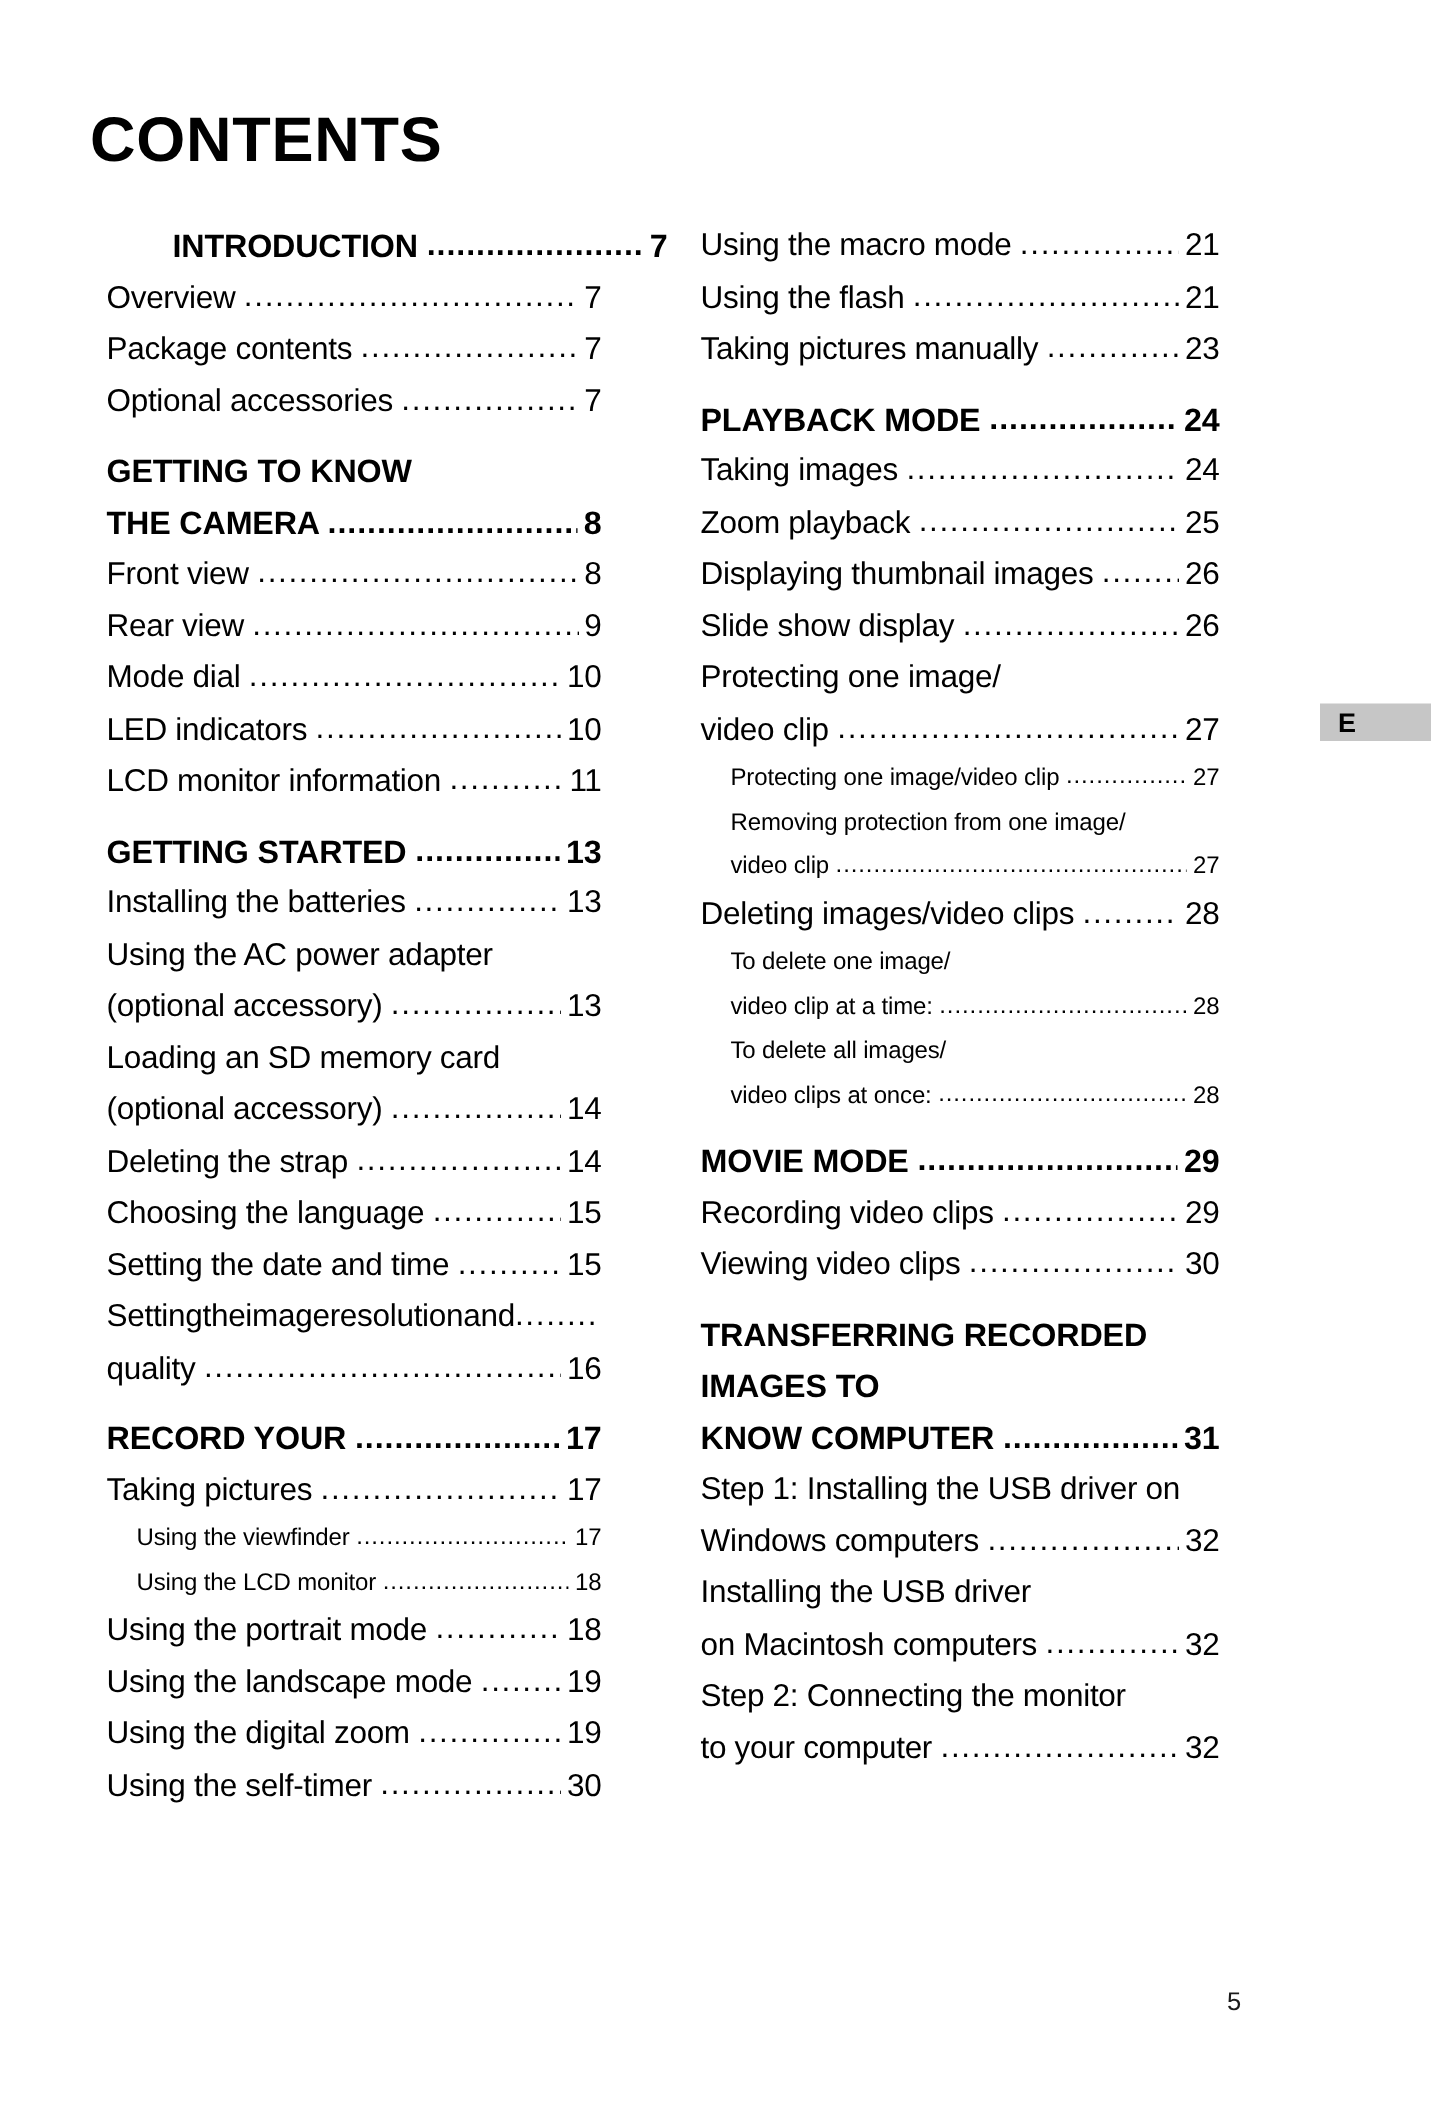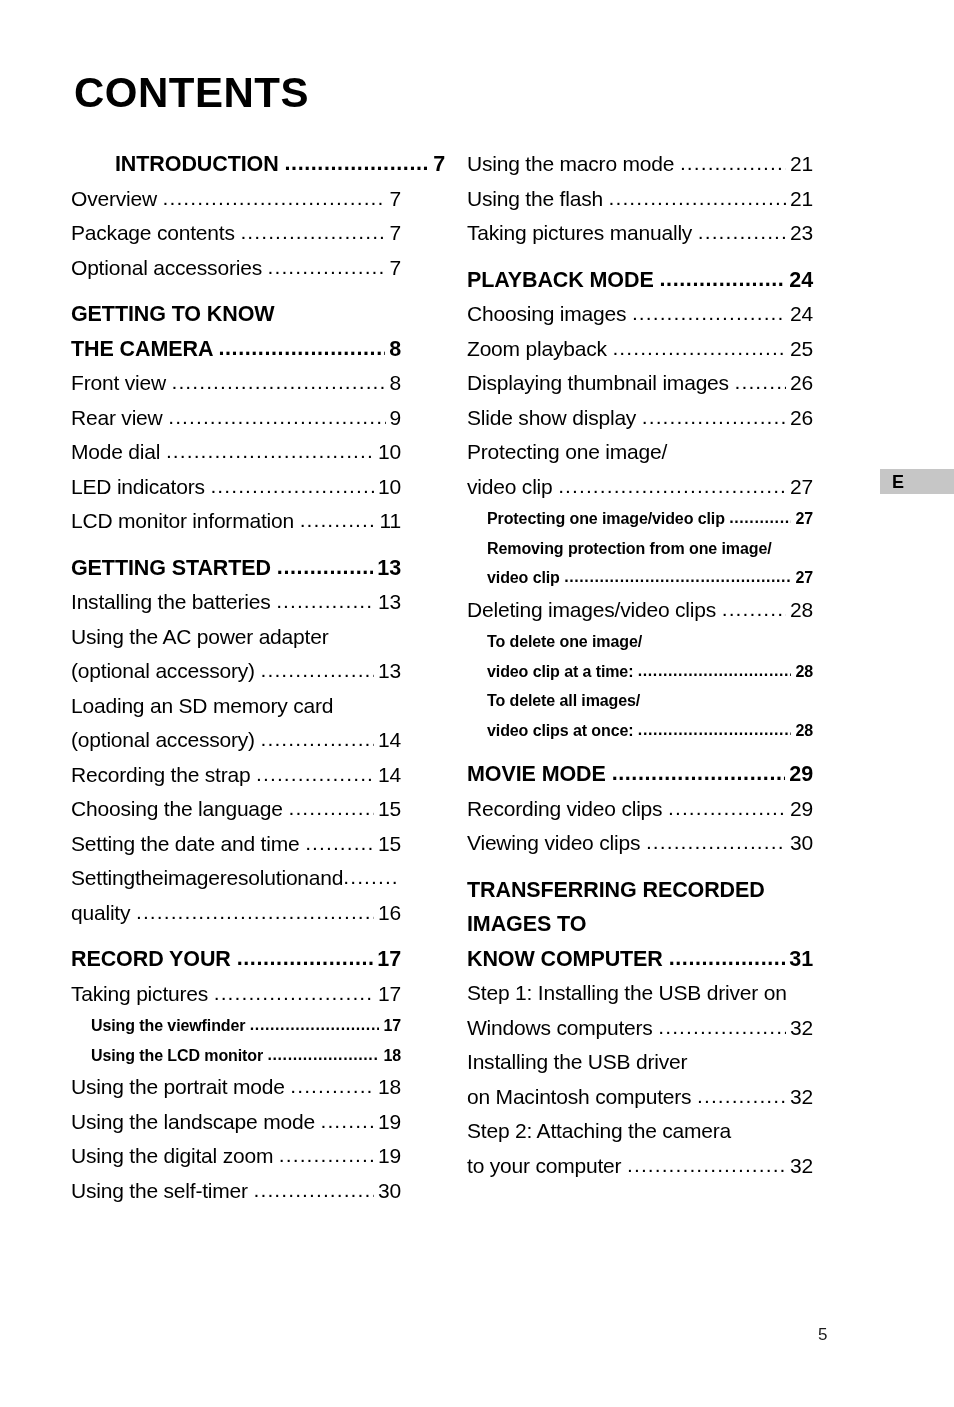--- a/index.html
+++ b/index.html
@@ -17,21 +17,21 @@
   }
 
   .page {
     position: absolute;
     inset: 0;
   }
 
   
   .page-title {
     position: absolute;
-    left: 74px;
+    left: 60px;
     top: 44px;
     font-size: 42px;
     font-weight: bold;
     letter-spacing: 0.5px;
     line-height: 1;
     color: #000;
   }
 
   
   .columns {
@@ -94,21 +94,21 @@
   .lvl2 {
     font-size: 21px;
     font-weight: normal;
     line-height: 34.5px;
     letter-spacing: -0.2px;
   }
 
   
   .lvl3 {
     font-size: 16px;
-    font-weight: bold;
+    font-weight: normal;
     line-height: 29.5px;
     letter-spacing: -0.1px;
     padding-left: 20px;
   }
   .lvl3 .toc-leader::before { letter-spacing: 0.6px; }
 
   
   .justified .toc-label {
     flex: 1 1 auto;
     display: flex;
@@ -229,21 +229,21 @@
         </div>
         <div class="toc-entry lvl2 noleader">
           <span class="toc-label">Loading an SD memory card </span>
         </div>
         <div class="toc-entry lvl2">
           <span class="toc-label">(optional accessory) </span>
           <span class="toc-leader"></span>
           <span class="toc-page">14</span>
         </div>
         <div class="toc-entry lvl2">
-          <span class="toc-label">Recording the strap </span>
+          <span class="toc-label">Deleting the strap </span>
           <span class="toc-leader"></span>
           <span class="toc-page">14</span>
         </div>
         <div class="toc-entry lvl2">
           <span class="toc-label">Choosing the language </span>
           <span class="toc-leader"></span>
           <span class="toc-page">15</span>
         </div>
         <div class="toc-entry lvl2">
           <span class="toc-label">Setting the date and time </span>
@@ -323,21 +323,21 @@
           <span class="toc-label">Taking pictures manually </span>
           <span class="toc-leader"></span>
           <span class="toc-page">23</span>
         </div>
         <div class="toc-entry lvl1">
           <span class="toc-label">PLAYBACK MODE </span>
           <span class="toc-leader"></span>
           <span class="toc-page">24</span>
         </div>
         <div class="toc-entry lvl2">
-          <span class="toc-label">Choosing images </span>
+          <span class="toc-label">Taking images </span>
           <span class="toc-leader"></span>
           <span class="toc-page">24</span>
         </div>
         <div class="toc-entry lvl2">
           <span class="toc-label">Zoom playback </span>
           <span class="toc-leader"></span>
           <span class="toc-page">25</span>
         </div>
         <div class="toc-entry lvl2">
           <span class="toc-label">Displaying thumbnail images </span>
@@ -427,21 +427,21 @@
         </div>
         <div class="toc-entry lvl2 noleader">
           <span class="toc-label">Installing the USB driver </span>
         </div>
         <div class="toc-entry lvl2">
           <span class="toc-label">on Macintosh computers </span>
           <span class="toc-leader"></span>
           <span class="toc-page">32</span>
         </div>
         <div class="toc-entry lvl2 noleader">
-          <span class="toc-label">Step 2: Attaching the camera </span>
+          <span class="toc-label">Step 2: Connecting the monitor </span>
         </div>
         <div class="toc-entry lvl2">
           <span class="toc-label">to your computer </span>
           <span class="toc-leader"></span>
           <span class="toc-page">32</span>
         </div>
       </div>
 
   </div>
 

